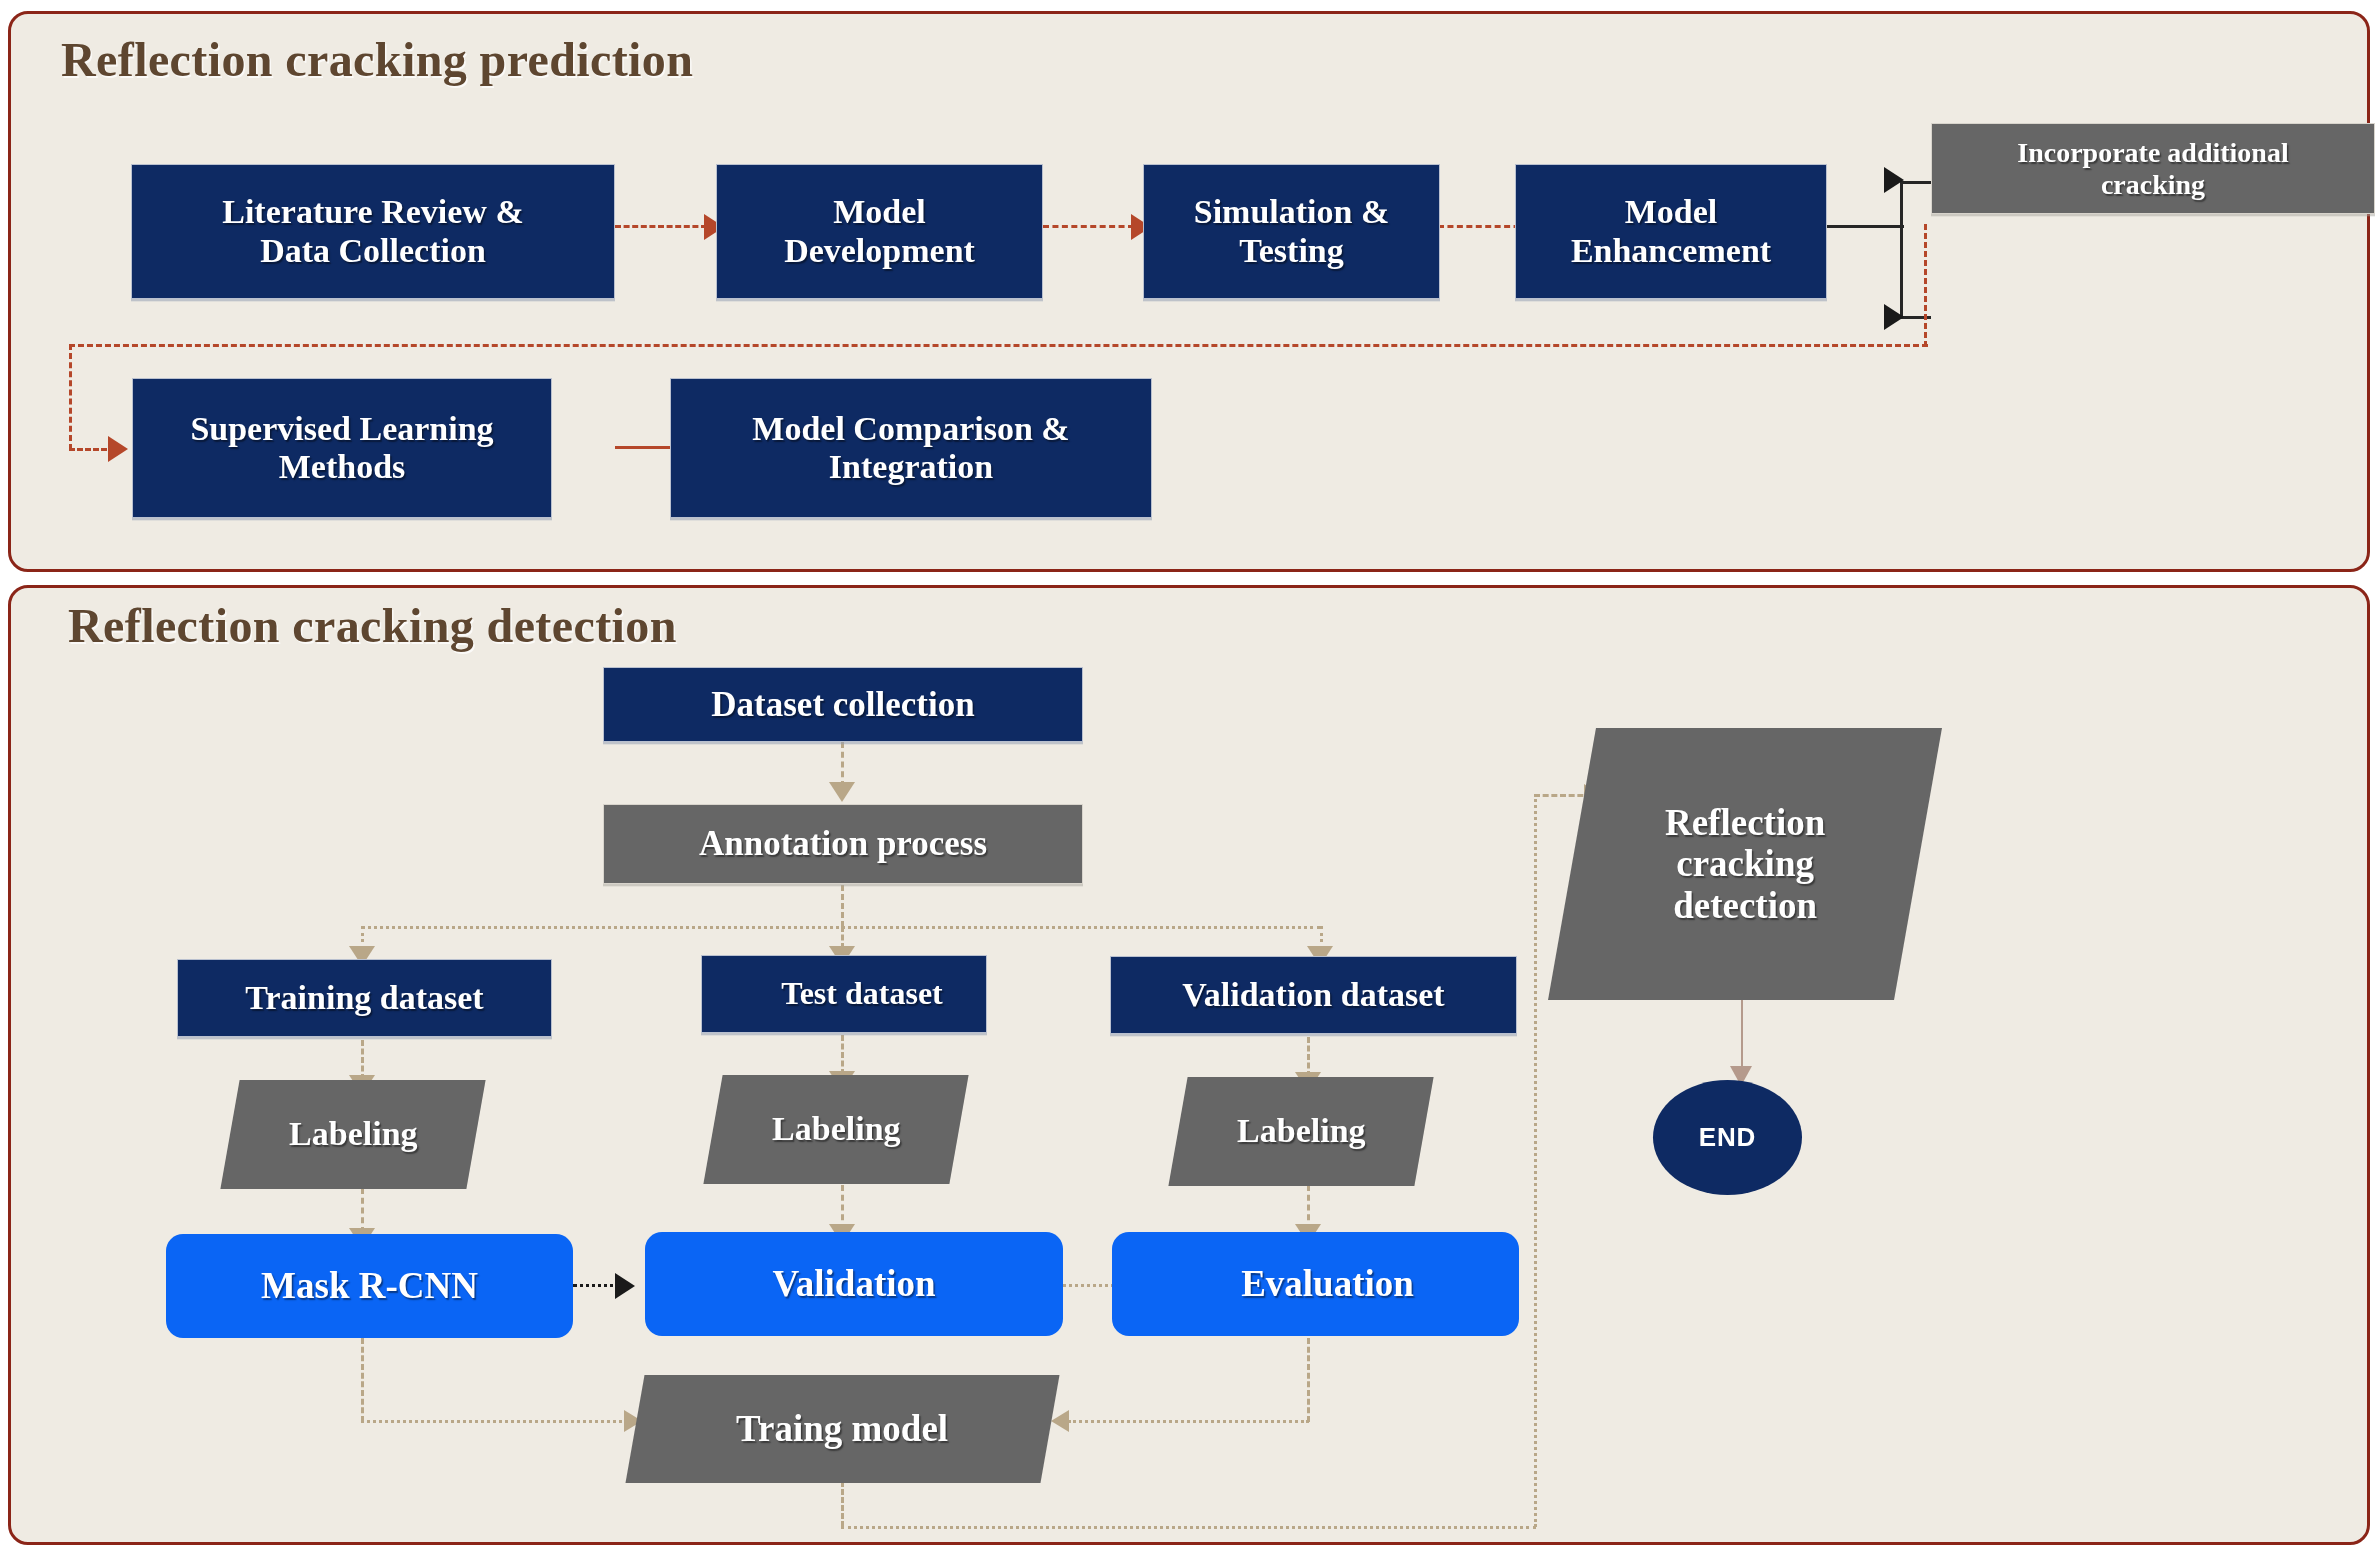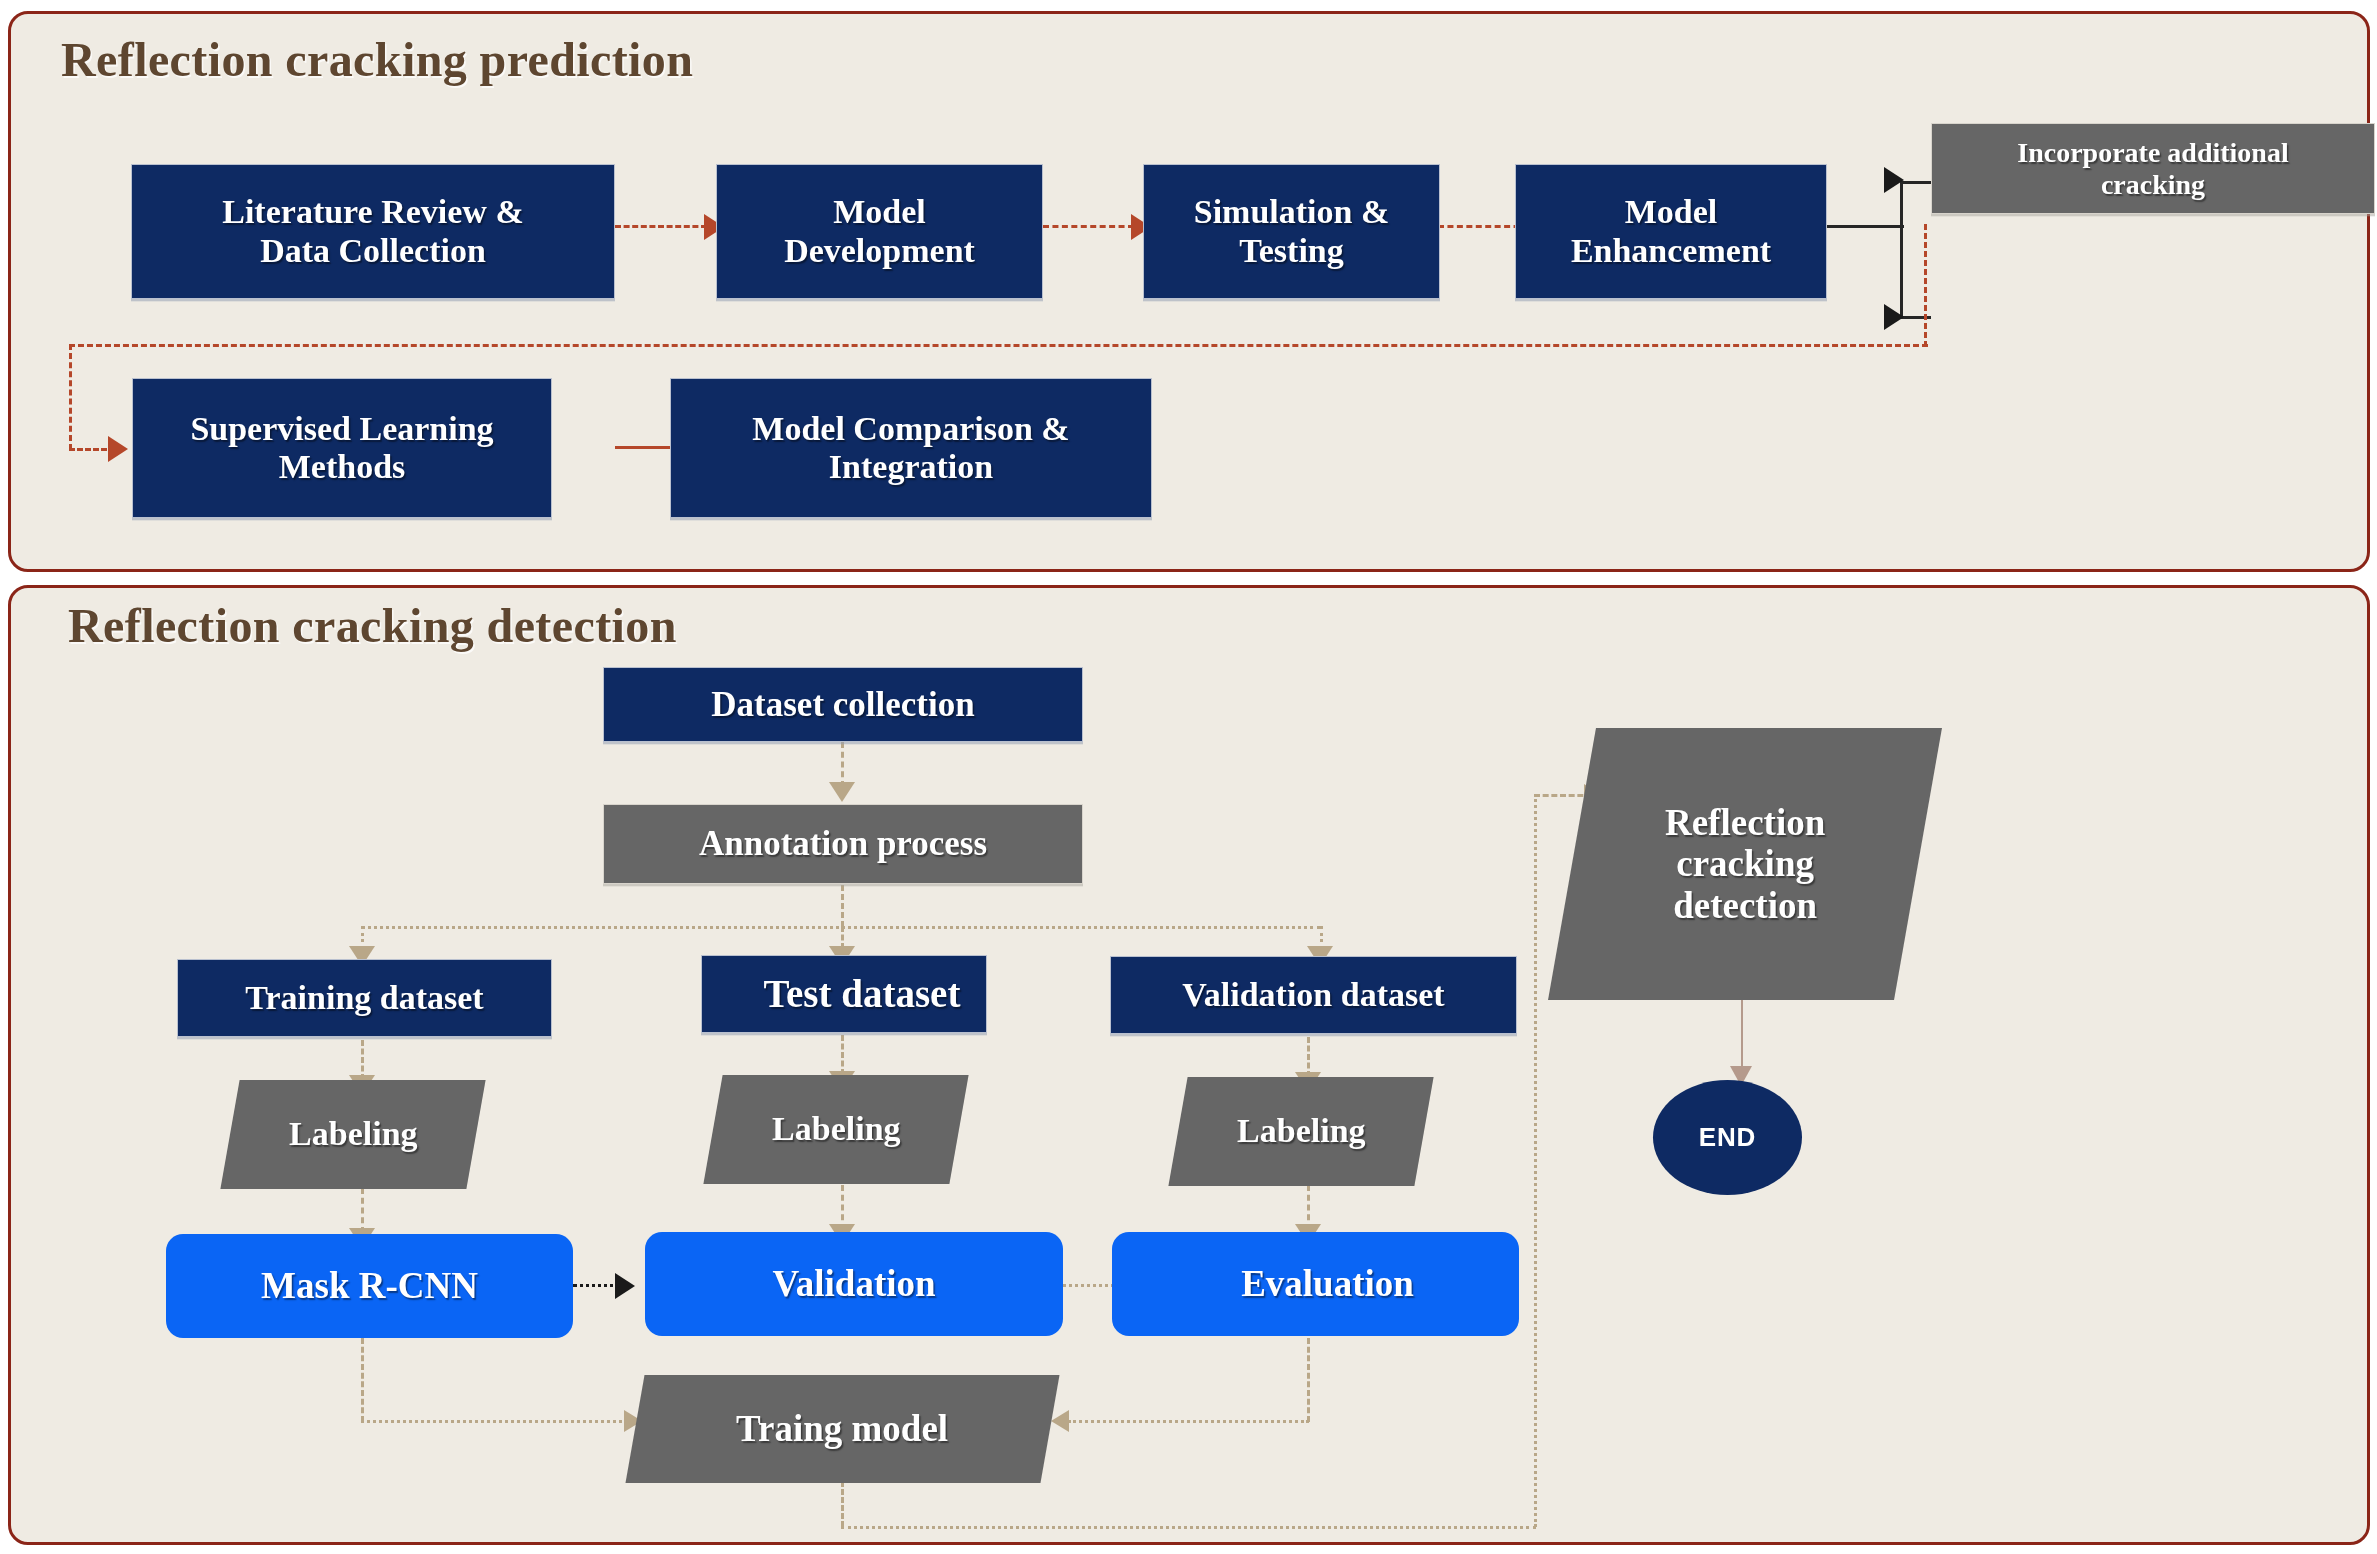--- a/index.html
+++ b/index.html
@@ -187,21 +187,21 @@
   </div>
 
   <div class="node gray" style="left:603px;top:804px;width:480px;height:80px;font-size:35px;">
     <span>Annotation  process</span>
   </div>
 
   <div class="node navy" style="left:177px;top:959px;width:375px;height:78px;font-size:34px;">
     <span>Training dataset</span>
   </div>
 
-  <div class="node navy" style="left:701px;top:955px;width:286px;height:78px;font-size:39px;padding-left:36px;">
+  <div class="node navy" style="left:701px;top:955px;width:286px;height:78px;font-size:32px;padding-left:36px;">
     <span>Test dataset</span>
   </div>
 
   <div class="node navy" style="left:1110px;top:956px;width:407px;height:78px;font-size:34px;">
     <span>Validation dataset</span>
   </div>
 
   <div class="node para" style="left:230px;top:1080px;width:246px;height:109px;font-size:34px;">
     <span>Labeling</span>
   </div>

